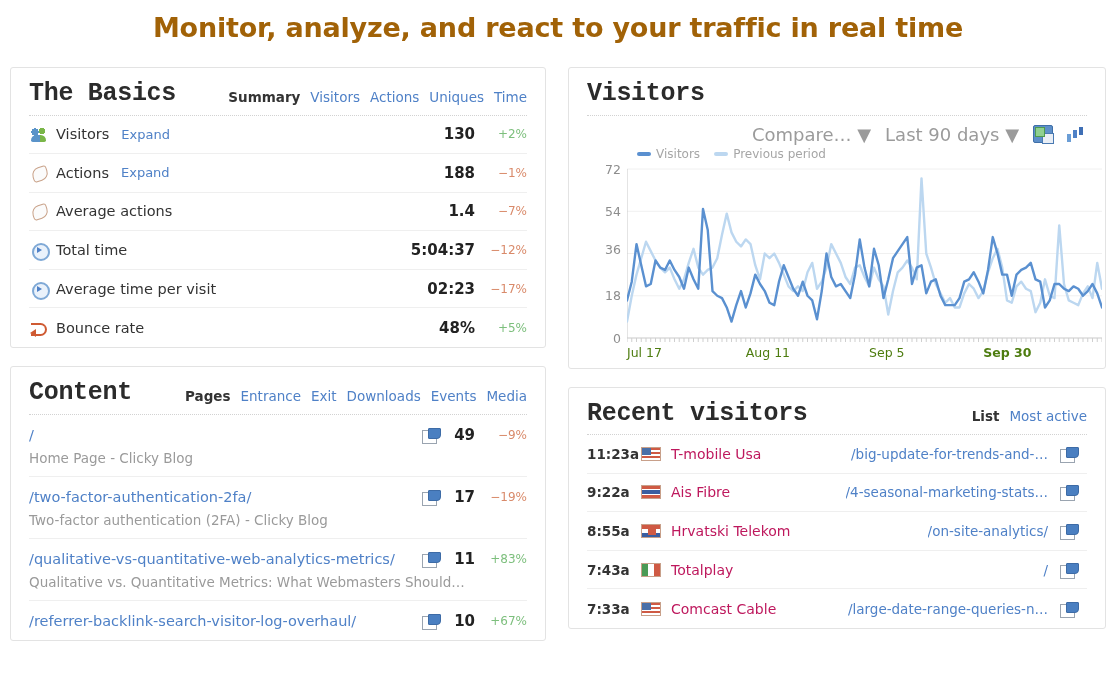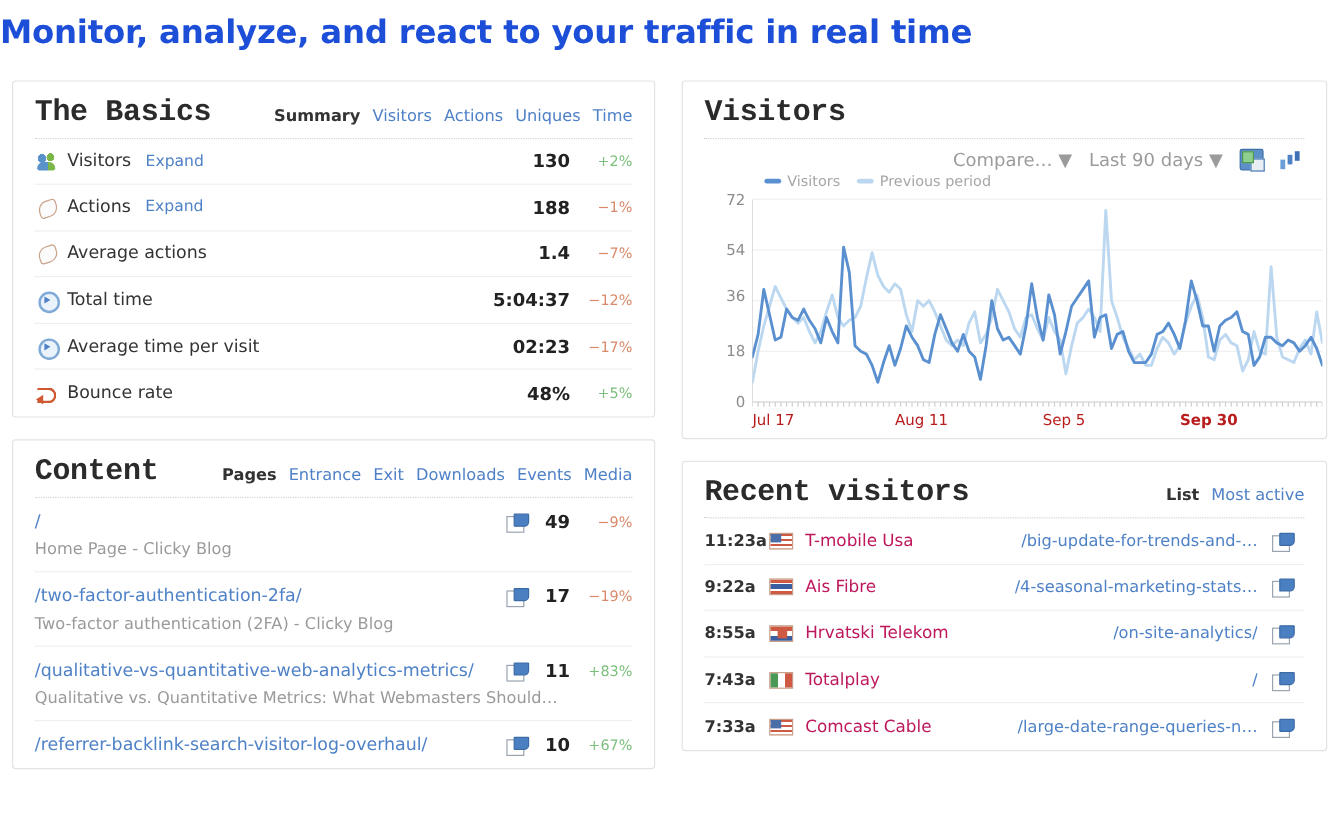--- a/index.html
+++ b/index.html
@@ -7,23 +7,24 @@
     width: 1116px; height: 700px;
     background: #ffffff;
     font-family: "DejaVu Sans", "Liberation Sans", sans-serif;
     color: #333;
     overflow: hidden;
   }
   .page { position: relative; width: 1116px; height: 700px; }
 
   
   .headline {
+    text-align: center;
     font-size: 27px;
     font-weight: bold;
-    color: #1d4ed8;
+    color: #a16207;
     letter-spacing: -0.2px;
     padding-top: 12px;
   }
 
   
   .columns {
     display: flex;
     gap: 22px;
     padding: 24px 10px 0 10px;
   }
@@ -181,21 +182,21 @@
   .content-delta {
     width: 52px; text-align: right; font-size: 12px;
   }
 
   
   .chart-toolbar {
     display: flex;
     align-items: center;
     justify-content: flex-end;
     gap: 14px;
-    font-size: 15px;
+    font-size: 18px;
     color: #9b9b9b;
     padding: 8px 0 2px 0;
   }
   .chart-toolbar .drop { cursor: pointer; white-space: nowrap; }
   .tb-icon { width: 20px; height: 18px; position: relative; cursor: pointer; }
   .ic-save {
     background:#5d8fc9; border:1px solid #3f6fa8; border-radius:2px;
   }
   .ic-save::before {
     content:""; position:absolute; left:8px; top:7px; width:10px; height:9px;
@@ -219,21 +220,21 @@
   }
   .legend .sw { display:inline-block; width:14px; height:4px; border-radius:2px; margin-right:5px; vertical-align: middle;}
 
   .chart-wrap { position: relative; height: 205px; padding-bottom: 8px; }
   .chart-svg { display:block; }
   .ylab {
     position:absolute; right: 0; font-size: 12.5px; color:#8d8d8d;
     transform: translateY(-50%);
   }
   .yaxis { position:absolute; left:0; top:0; width:34px; height:175px; }
-  .xlab { position:absolute; font-size:12.5px; color:#b91c1c; top: 182px; }
+  .xlab { position:absolute; font-size:12.5px; color:#4d7c0f; top: 182px; }
 
   
   .visitor-row {
     display: flex; align-items: center;
     height: 38.6px;
     border-bottom: 1px solid #efefef;
     font-size: 14px;
   }
   .visitor-row:last-child { border-bottom: none; }
   .v-time { width: 54px; font-weight: bold; color:#333; font-size:13.5px; }

